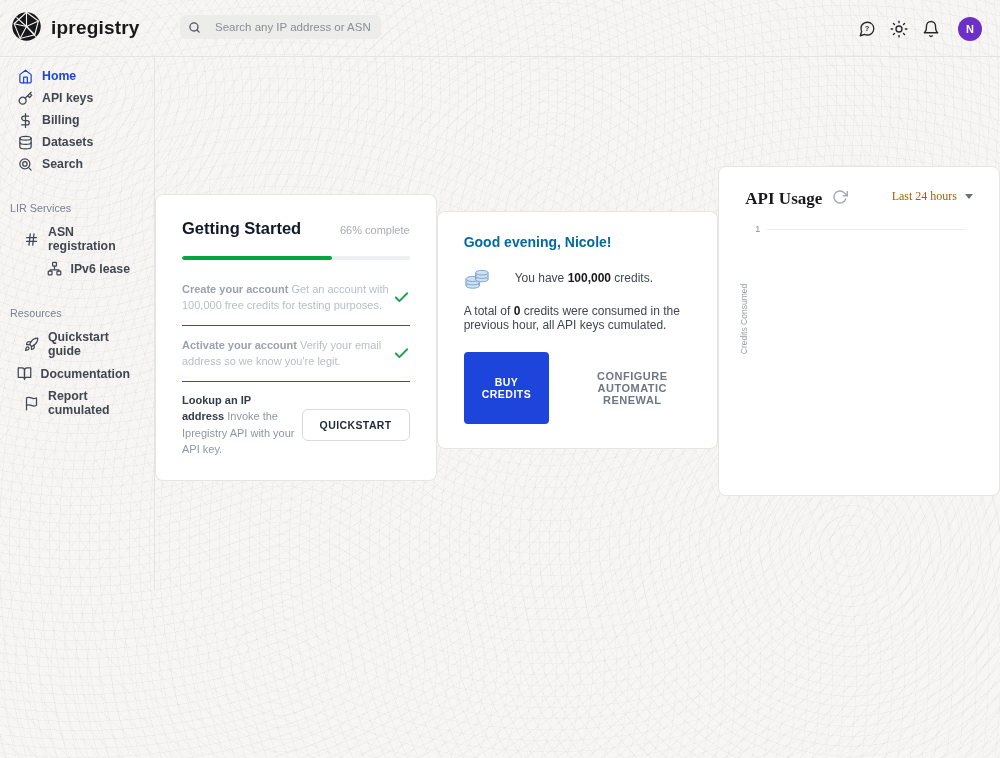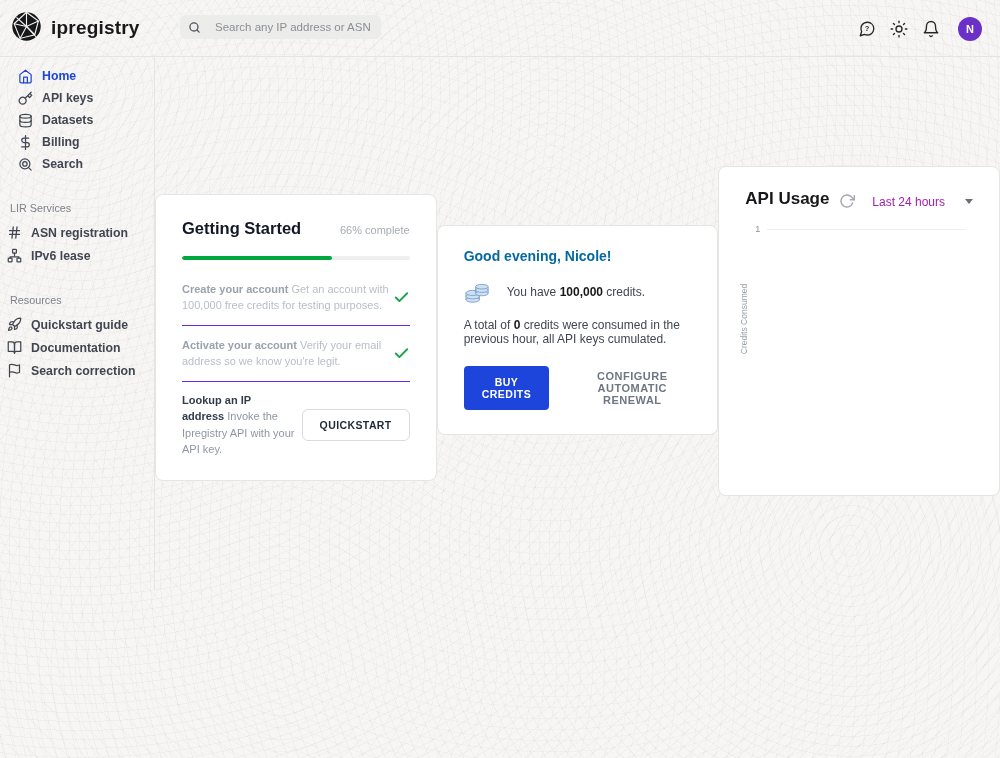--- a/index.html
+++ b/index.html
@@ -25,21 +25,21 @@
   .header-actions { position:absolute; right:18px; top:0; height:57px; display:flex; align-items:center; gap:14px; }
   .hicon { width:18px; height:18px; color:#27272a; cursor:pointer; display:flex; align-items:center; justify-content:center; }
   .avatar { width:24px; height:24px; border-radius:50%; color:#fff; font-size:11px; font-weight:bold; display:flex; align-items:center; justify-content:center; cursor:pointer; margin-left:4px; }
 
   
   .sidebar { position:absolute; top:57px; left:0; bottom:0; width:155px; border-right:1px solid #e6e4e1; padding-top:8px; }
   .nav-item { display:flex; align-items:center; gap:9px; padding:3.5px 18px; font-size:12.3px; font-weight:bold; color:#414651; cursor:pointer; }
   .nav-item .nicon { width:15px; height:15px; flex:0 0 15px; color:#414651; }
   .nav-item.active, .nav-item.active .nicon { color:#1d45db; }
   .nav-section { margin-top:27px; margin-bottom:7px; padding:0 10px; font-size:10.8px; color:#7d828c; }
-  .nav-group .nav-item { padding:4px 7px; }
+  .nav-group .nav-item { padding:4px 24px;justify-content:flex-end; }
 
   
   .main { position:absolute; top:57px; left:155px; right:0; bottom:0; display:flex; flex-direction:row; align-items:center; overflow:hidden; }
   .card { width:517px; background:#fff; border:1px solid #e5e5e2; border-radius:8px; }
 
   
   .card-gs { margin-top:27px; padding:24px 26px 18px; }
   .gs-head { display:flex; align-items:baseline; justify-content:space-between; }
   .gs-title { font-size:16.5px; font-weight:bold; color:#111827; }
   .gs-progress-label { font-size:11px; color:#a7acb5; }
@@ -52,33 +52,33 @@
   .task-title { font-weight:bold; color:#9aa2ad; }
   .task-desc { color:#b8bec8; margin-left:3px; }
   .task-row.pending .task-title { color:#323c4d; }
   .task-row.pending .task-desc { color:#8f97a3; }
   .check { width:17px; height:17px; color:#16a34a; }
   .quickstart-btn { border:1px solid #d8dce1; background:#fff; border-radius:6px; padding:9px 17px; font-size:10.5px; font-weight:bold; letter-spacing:.4px; color:#1f2937; cursor:pointer; font-family:"Liberation Sans",sans-serif; }
 
   
   .card-greet { margin-top:13px; padding:22px 26px 24px; }
   .greet-title { font-size:14px; font-weight:bold; color:#0369a1; }
-  .credits-row { margin-top:16px; display:flex; align-items:center; gap:16px; font-size:12px; color:#3f4752; }
+  .credits-row { margin-top:16px; display:flex; align-items:center; gap:24px; font-size:12px; color:#3f4752; }
   .consumed-line { margin-top:14px; font-size:12px; color:#3f4752; }
   .bold-val { font-weight:bold; color:#18181b; }
   .greet-actions { margin-top:20px; display:flex; align-items:center; gap:24px; }
-  .buy-btn { border:none; border-radius:4px; padding:10px 18px; font-size:10.5px; font-weight:bold; letter-spacing:.5px; color:#fff; cursor:pointer; font-family:"Liberation Sans",sans-serif; }
+  .buy-btn { border:none; border-radius:4px; padding:24px 18px; font-size:10.5px; font-weight:bold; letter-spacing:.5px; color:#fff; cursor:pointer; font-family:"Liberation Sans",sans-serif; }
   .renew-btn { border:none; background:none; font-size:11px; font-weight:bold; letter-spacing:.5px; color:#6f7683; cursor:pointer; font-family:"Liberation Sans",sans-serif; }
 
   
   .card-usage { margin-top:14px; padding:22px 26px 0; height:330px; }
-  .usage-head { display:flex; align-items:flex-end; }
+  .usage-head { display:flex; align-items:flex-start;font-family:Liberation Serif, serif; }
   .usage-title { font-size:17px; font-weight:bold; color:#18181b; }
   .refresh-btn { width:16px; height:16px; margin-left:10px; color:#a6a9af; cursor:pointer; }
-  .range-select { margin-left:auto; display:flex; align-items:center; gap:20px; font-size:12px; color:#a21caf; cursor:pointer; }
+  .range-select { margin-left:auto; display:flex; align-items:center; gap:8px; font-size:12px; color:#a16207; cursor:pointer; }
   .caret-down { width:0; height:0; border-left:4px solid transparent; border-right:4px solid transparent; border-top:5px solid #6b7078; }
 
   .chart { position:relative; margin-top:12px; height:250px; }
   .plot { position:absolute; left:22px; right:8px; top:8px; height:180px; }
   .gridline { position:absolute; top:0; left:0; right:0; border-top:1px solid #ededea; }
   .ytick { position:absolute; right:calc(100% + 7px); font-size:9px; color:#8a8f98; }
   .ytick-top { top:-5px; }
   .ytitle { position:absolute; left:-58px; top:50%; transform:translateY(-50%) rotate(-90deg); font-size:8.5px; color:#9aa0a8; white-space:nowrap; }
 </style>
 </head>
@@ -150,32 +150,32 @@
       <span>Home</span>
     </div>
     <div class="nav-item">
       <span class="nicon"><svg viewBox="0 0 24 24" width="15" height="15" fill="none" stroke="currentColor" stroke-width="2" stroke-linecap="round" stroke-linejoin="round">
             <path d="M21 2l-2 2m-7.61 7.61a5.5 5.5 0 1 1-7.778 7.778 5.5 5.5 0 0 1 7.777-7.777zm0 0L15.5 7.5m0 0l3 3L22 7l-3-3m-3.5 3.5L19 4"></path>
           </svg></span>
       <span>API keys</span>
     </div>
     <div class="nav-item">
       <span class="nicon"><svg viewBox="0 0 24 24" width="15" height="15" fill="none" stroke="currentColor" stroke-width="2" stroke-linecap="round" stroke-linejoin="round">
+            <line x1="12" y1="1" x2="12" y2="23"></line>
+            <path d="M17 5H9.5a3.5 3.5 0 0 0 0 7h5a3.5 3.5 0 0 1 0 7H6"></path>
+          </svg></span>
+      <span>Billing</span>
+    </div>
+    <div class="nav-item">
+      <span class="nicon"><svg viewBox="0 0 24 24" width="15" height="15" fill="none" stroke="currentColor" stroke-width="2" stroke-linecap="round" stroke-linejoin="round">
             <ellipse cx="12" cy="5" rx="9" ry="3"></ellipse>
             <path d="M21 12c0 1.66-4 3-9 3s-9-1.34-9-3"></path>
             <path d="M3 5v14c0 1.66 4 3 9 3s9-1.34 9-3V5"></path>
           </svg></span>
       <span>Datasets</span>
-    </div>
-    <div class="nav-item">
-      <span class="nicon"><svg viewBox="0 0 24 24" width="15" height="15" fill="none" stroke="currentColor" stroke-width="2" stroke-linecap="round" stroke-linejoin="round">
-            <line x1="12" y1="1" x2="12" y2="23"></line>
-            <path d="M17 5H9.5a3.5 3.5 0 0 0 0 7h5a3.5 3.5 0 0 1 0 7H6"></path>
-          </svg></span>
-      <span>Billing</span>
     </div>
     <div class="nav-item">
       <span class="nicon"><svg viewBox="0 0 24 24" width="15" height="15" fill="none" stroke="currentColor" stroke-width="2" stroke-linecap="round">
             <circle cx="11" cy="11" r="8"></circle>
             <line x1="21" y1="21" x2="16.65" y2="16.65"></line>
             <circle cx="11" cy="11" r="3.5"></circle>
           </svg></span>
       <span>Search</span>
     </div>
 
@@ -217,21 +217,21 @@
               <path d="M2 3h6a4 4 0 0 1 4 4v14a3 3 0 0 0-3-3H2z"></path>
               <path d="M22 3h-6a4 4 0 0 0-4 4v14a3 3 0 0 1 3-3h7z"></path>
             </svg></span>
         <span>Documentation</span>
       </div>
       <div class="nav-item">
         <span class="nicon"><svg viewBox="0 0 24 24" width="15" height="15" fill="none" stroke="currentColor" stroke-width="2" stroke-linecap="round" stroke-linejoin="round">
               <path d="M4 15s1-1 4-1 5 2 8 2 4-1 4-1V3s-1 1-4 1-5-2-8-2-4 1-4 1z"></path>
               <line x1="4" y1="22" x2="4" y2="15"></line>
             </svg></span>
-        <span>Search correction</span>
+        <span>Report cumulated</span>
       </div>
     </div>
   </div>
 
   <div class="main">
 
     <div class="card card-gs">
       <div class="gs-head">
         <span class="gs-title">Getting Started</span>
         <span class="gs-progress-label">66% complete</span>

